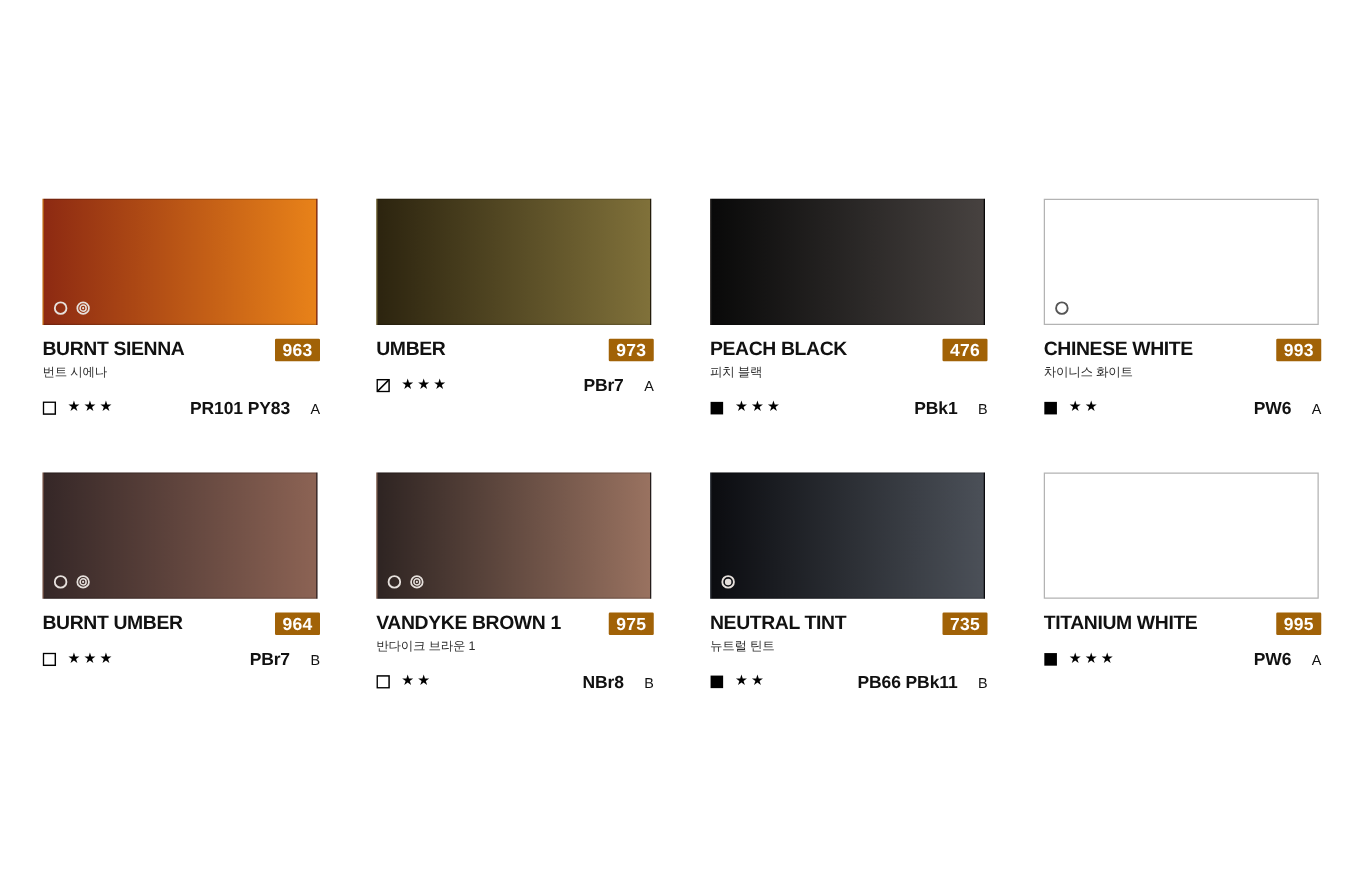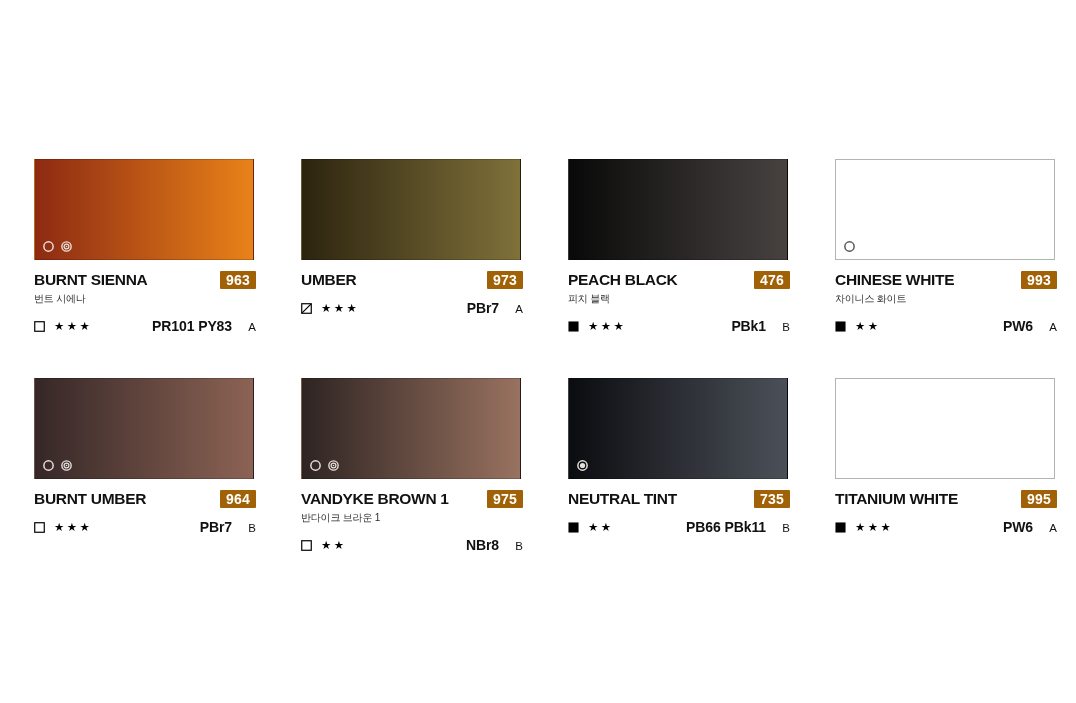--- a/index.html
+++ b/index.html
@@ -293,20 +293,21 @@
             <svg class="ico" viewBox="0 0 14 14">
               <circle cx="7" cy="7" r="5" fill="none" stroke="#e6e0dc" stroke-width="1.6"></circle>
               <circle cx="7" cy="7" r="2.8" fill="#e6e0dc"></circle>
             </svg>
           </div>
         </div>
         <div class="name-row">
           <span class="color-name">NEUTRAL TINT</span>
           <span class="color-code">735</span>
         </div>
+        <div class="color-name-kr">뉴트럴 틴트</div>
         <div class="meta-row">
           <svg class="opacity-mark" viewBox="0 0 12 12">
             <rect x="0.5" y="0.5" width="11" height="11" fill="#000000"></rect>
           </svg>
           <span class="stars">★★</span>
           <span class="meta-right">
             <span class="pigment">PB66 PBk11</span>
             <span class="series">B</span>
           </span>
         </div>

